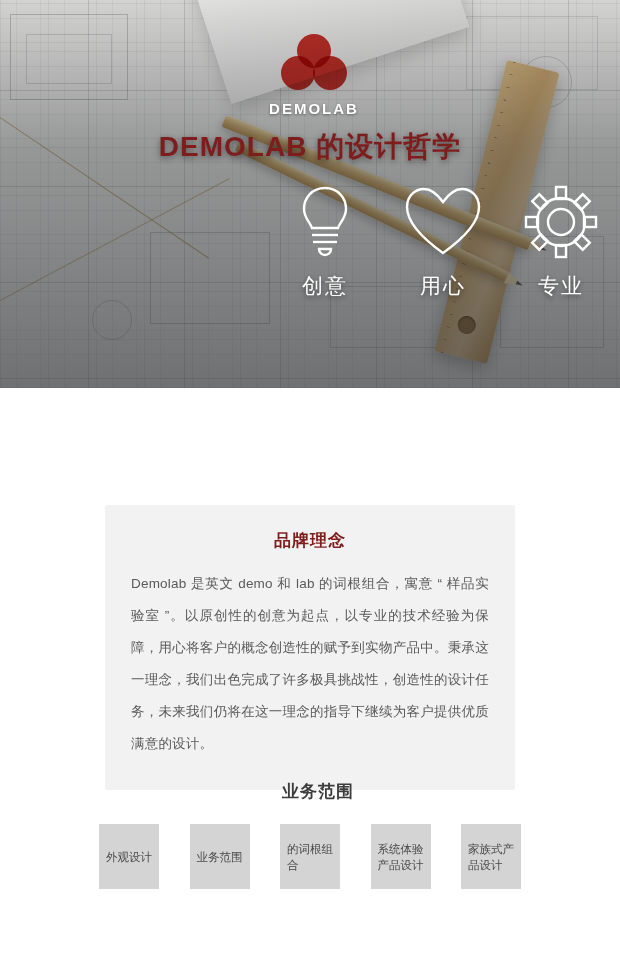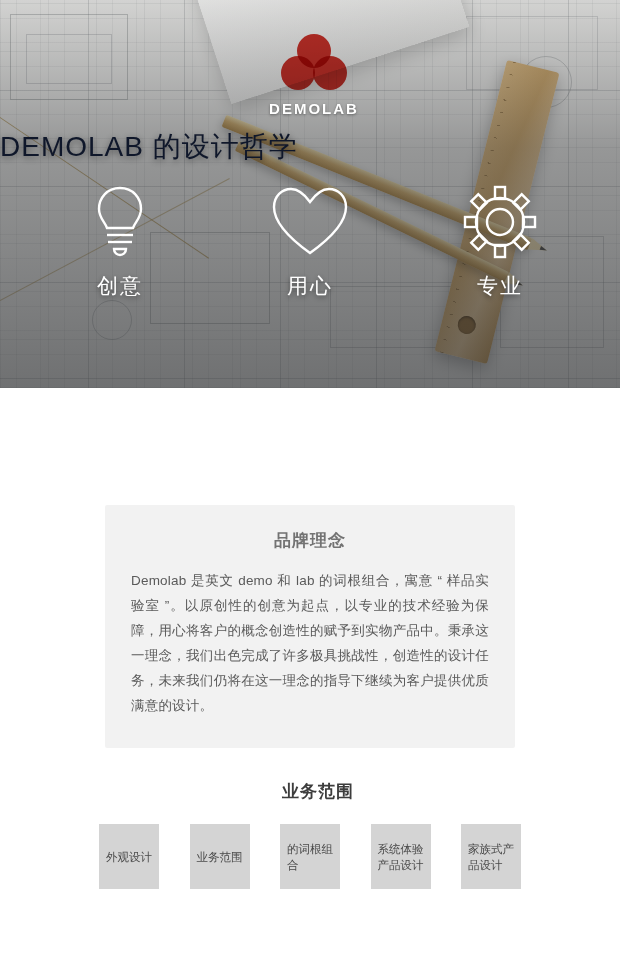--- a/index.html
+++ b/index.html
@@ -126,48 +126,48 @@
   .logo-mark i.a { left:16px; top:0; }
   .logo-mark i.b { left:0; top:22px; }
   .logo-mark i.c { left:32px; top:22px; }
   .logo-text {
     margin-top:8px; color:#fff; font-size:15px; letter-spacing:2px; font-weight:bold;
     text-shadow:0 1px 3px rgba(0,0,0,.4);
   }
 
   .hero-title {
     position:absolute; left:0; right:0; top:128px;
-    text-align:left; color:#0f172a;
-    font-size:28px; letter-spacing:1px; font-weight:400;
+    text-align:center; color:#7f1d1d;
+    font-size:28px; letter-spacing:1px; font-weight:700;
     text-shadow:0 2px 6px rgba(0,0,0,.45);
   }
 
   .values {
     position:absolute; left:0; right:0; top:178px;
-    display:flex; justify-content:center; gap:72px;
+    display:flex; justify-content:flex-end; 
   }
   .value { width:118px; text-align:center; }
   .value .ico { height:88px; display:flex; align-items:center; justify-content:center; }
   .value .vlabel {
     margin-top:6px; color:#ffffff; font-size:21px; letter-spacing:2px;
     text-shadow:0 2px 5px rgba(0,0,0,.45);
   }
 
   
   .card {
     position:absolute; left:105px; top:505px; width:410px;
     background:#f2f2f2; border-radius:2px;
     padding:24px 26px 30px;
   }
   .card h2 {
-    text-align:center; font-size:17px; color:#737373; font-weight:bold;
+    text-align:center; font-size:17px; color:#7f1d1d; font-weight:bold;
     letter-spacing:1px; margin-bottom:16px;
   }
   .card p {
-    font-size:13.5px; line-height:25px; color:#5a5a5a; text-align:justify;
+    font-size:13.5px; line-height:32px; color:#5a5a5a; text-align:justify;
     letter-spacing:.2px;
   }
 
   
   .scope-title {
     position:absolute; left:16px; right:0; top:780px; text-align:center;
     font-size:17px; color:#3d3d3d; font-weight:bold; letter-spacing:1px;
   }
   .tiles {
     position:absolute; left:99px; top:824px; width:422px;

